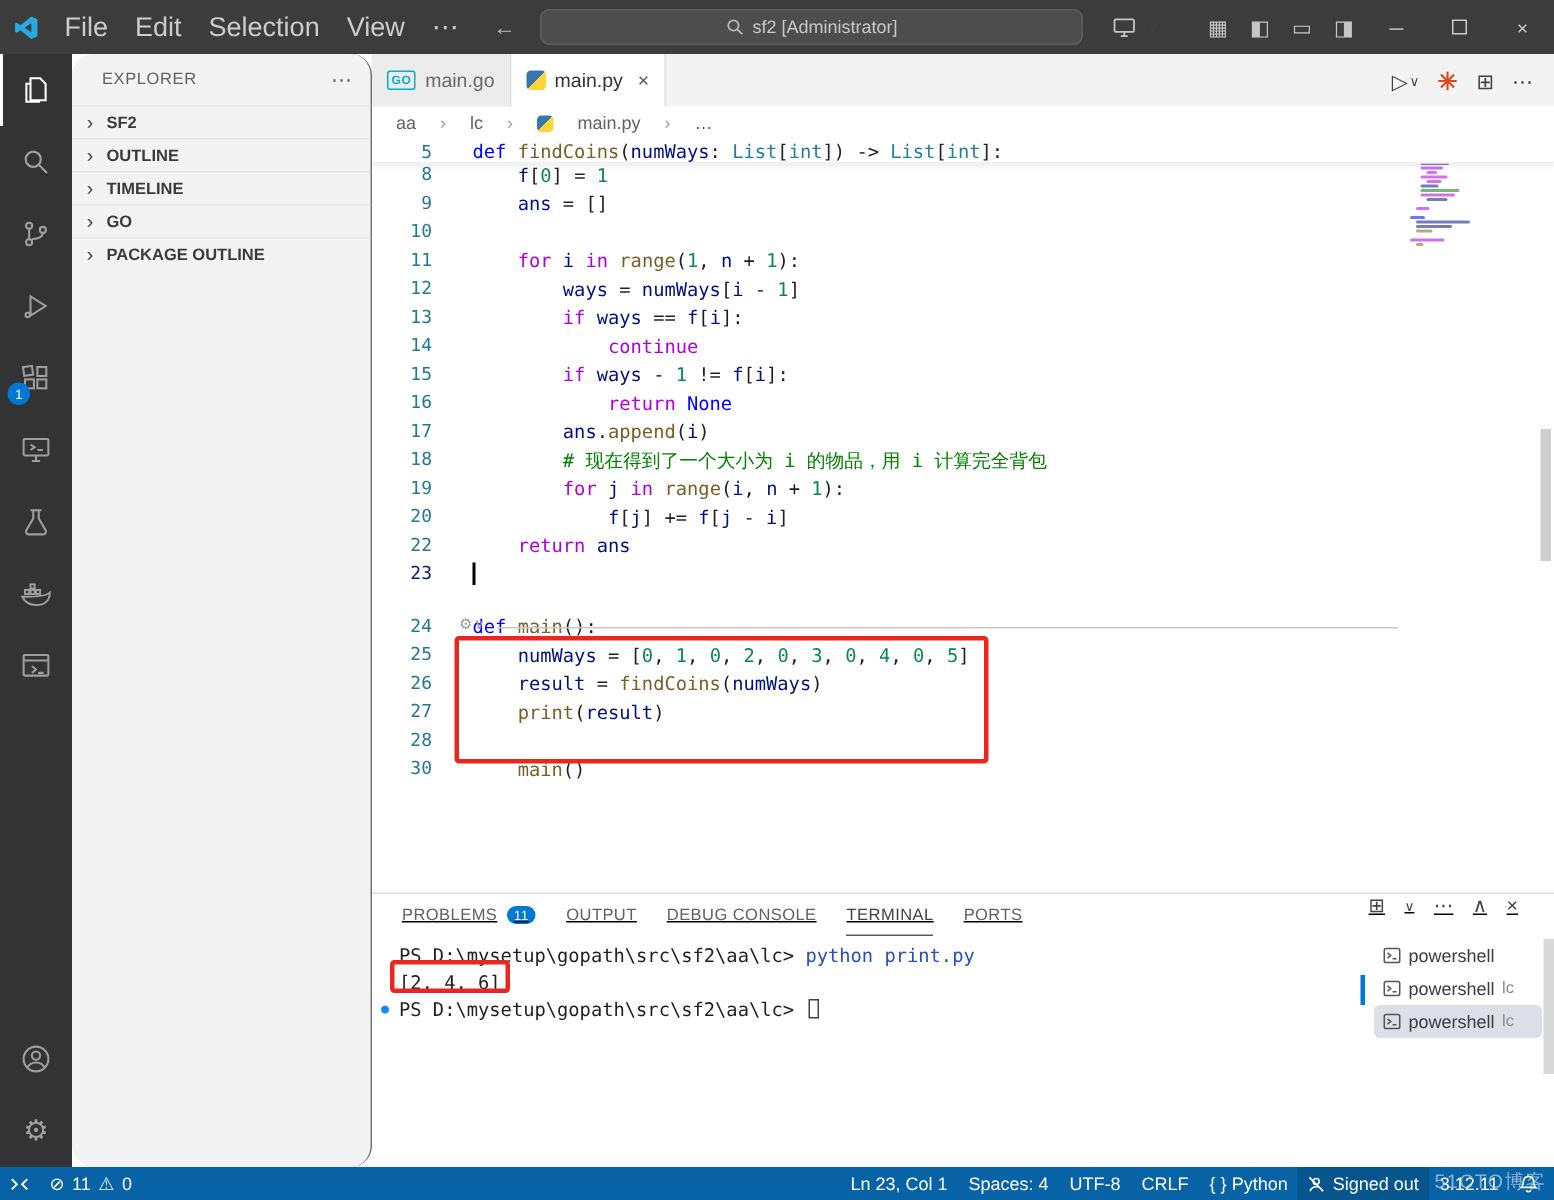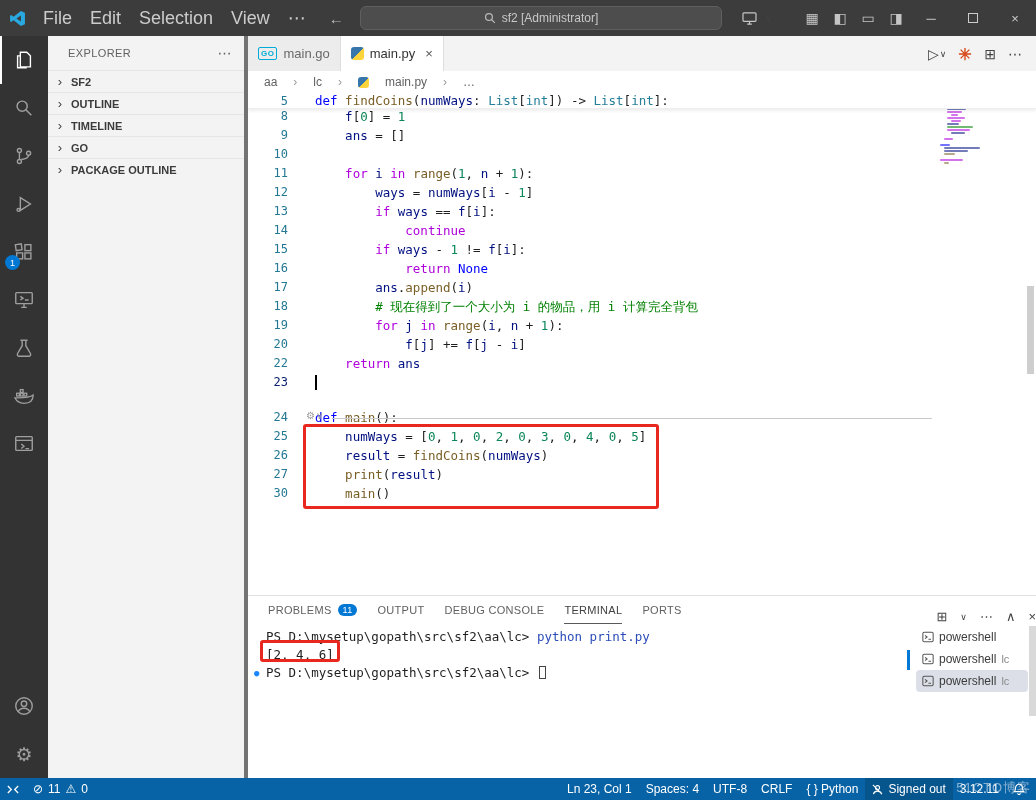--- a/index.html
+++ b/index.html
@@ -21,21 +21,21 @@
 
   
   .activitybar { position:absolute; left:0; top:36px; width:48px; bottom:22px; background:var(--c-activitybar,#333333); display:flex; flex-direction:column; align-items:center; z-index:4; }
   .act-icon { width:48px; height:48px; display:flex; align-items:center; justify-content:center; color:#9f9f9f; position:relative; }
   .act-icon.active { color:#ffffff; box-shadow:inset 2px 0 0 #ffffff; }
   .act-badge { position:absolute; left:5px; bottom:6px; min-width:15px; height:15px; border-radius:8px; background:var(--c-accent,#0078d4); color:#fff; font-size:9px; display:flex; align-items:center; justify-content:center; padding:0 3px; }
   .act-bottom { margin-top:auto; }
   .gear-glyph { font-size:19px; }
 
   
-  .sidebar { position:absolute; left:48px; top:36px; width:200px; bottom:22px; background:var(--c-sidebar,#f3f3f3); border-right:4px solid #737373; z-index:3; }
+  .sidebar { position:absolute; left:48px; top:36px; width:200px; bottom:22px; background:var(--c-sidebar,#f3f3f3); border-right:1px solid #737373; z-index:3;border-radius:14px; }
   .sidebar-header { height:34px; display:flex; align-items:center; padding:0 12px 0 20px; font-size:11px; color:#616161; letter-spacing:.4px; }
   .sidebar-header .more { margin-left:auto; color:#616161; font-size:14px; }
   .side-row { height:22px; display:flex; align-items:center; gap:3px; font-size:11px; font-weight:700; color:#3b3b3b; padding-left:4px; border-top:1px solid #e6e6e6; }
   .side-row:first-of-type { border-top:none; }
   .chev { width:16px; text-align:center; font-size:13px; font-weight:400; color:#424242; }
 
   
   .editor { position:absolute; left:248px; right:0; top:36px; bottom:22px; background:#fff; }
   .tabbar { height:35px; background:#f3f3f3; display:flex; align-items:stretch; }
   .tab { display:flex; align-items:center; gap:6px; padding:0 10px; font-size:13px; color:#696969; background:#ececec; border-right:1px solid #dedede; }
@@ -72,21 +72,21 @@
   .minimap { position:absolute; right:16px; top:60px; width:80px; display:flex; flex-direction:column; gap:1px; }
   .mm-line { height:2px; border-radius:1px; opacity:.55; }
   .scroll-v { position:absolute; right:2px; top:250px; width:7px; height:88px; background:#b9b9b9; opacity:.7; }
 
   .anno-box { position:absolute; border:3px solid var(--c-annotation,#e8281e); border-radius:3px; pointer-events:none; z-index:6; }
   .box1 { left:55px; top:388px; width:356px; height:85px; }
   .box2 { left:12px; top:604px; width:80px; height:22px; }
 
   
   .panel { position:absolute; left:0; right:0; top:559px; bottom:0; background:#fff; border-top:1px solid #dfdfdf; }
-  .panel-header { height:28px; display:flex; align-items:flex-end; padding:0 0 0 20px; }
+  .panel-header { height:28px; display:flex; align-items:flex-start; padding:0 24px 0 20px;text-decoration:underline; }
   .panel-tab { font-size:11px; color:#616161; margin-right:20px; letter-spacing:.3px; height:28px; display:flex; align-items:center; gap:6px; border-bottom:1px solid transparent; }
   .panel-tab.active { color:#424242; border-bottom-color:#5a5a5a; }
   .p-badge { background:var(--c-accent,#0078d4); color:#fff; border-radius:9px; font-size:9px; padding:1px 5px; }
   .panel-icons { margin-left:auto; display:flex; align-items:center; gap:13px; color:#424242; font-size:13px; }
   .term { position:absolute; left:0; top:28px; right:124px; bottom:0; padding:4px 0 0 18px; font:12.5px "DejaVu Sans Mono",monospace; color:#1f1f1f; }
   .term-row { height:18px; line-height:18px; white-space:pre; position:relative; }
   .term-dot { position:absolute; left:-12px; top:0; color:#1a85ff; font-size:9px; }
   .term-cursor { display:inline-block; width:7px; height:13px; border:1px solid #444; vertical-align:-2px; margin-left:2px; }
   .term-list { position:absolute; right:8px; top:30px; width:112px; }
   .term-item { height:22px; display:flex; align-items:center; gap:5px; font-size:12px; color:#3b3b3b; padding-left:6px; border-radius:4px; position:relative; }
@@ -366,20 +366,24 @@
         <span class="gutter">25</span>
         <span class="code-text"><span class="tk-pl">    </span><span class="tk-var">numWays</span><span class="tk-pl"> = [</span><span class="tk-num">0</span><span class="tk-pl">, </span><span class="tk-num">1</span><span class="tk-pl">, </span><span class="tk-num">0</span><span class="tk-pl">, </span><span class="tk-num">2</span><span class="tk-pl">, </span><span class="tk-num">0</span><span class="tk-pl">, </span><span class="tk-num">3</span><span class="tk-pl">, </span><span class="tk-num">0</span><span class="tk-pl">, </span><span class="tk-num">4</span><span class="tk-pl">, </span><span class="tk-num">0</span><span class="tk-pl">, </span><span class="tk-num">5</span><span class="tk-pl">]</span></span>
       </div>
       <div class="code-row">
         <span class="gutter">26</span>
         <span class="code-text"><span class="tk-pl">    </span><span class="tk-var">result</span><span class="tk-pl"> = </span><span class="tk-fn">findCoins</span><span class="tk-pl">(</span><span class="tk-var">numWays</span><span class="tk-pl">)</span></span>
       </div>
       <div class="code-row">
         <span class="gutter">27</span>
         <span class="code-text"><span class="tk-pl">    </span><span class="tk-fn">print</span><span class="tk-pl">(</span><span class="tk-var">result</span><span class="tk-pl">)</span></span>
+      </div>
+      <div class="code-row">
+        <span class="gutter">28</span>
+        <span class="code-text"></span>
       </div>
       <div class="code-row">
         <span class="gutter">30</span>
         <span class="code-text"><span class="tk-pl">    </span><span class="tk-fn">main</span><span class="tk-pl">()</span></span>
       </div>
     </div>
 
   <div class="section-divider"></div>
   <div class="inline-gear">
     <span>⚙</span>

